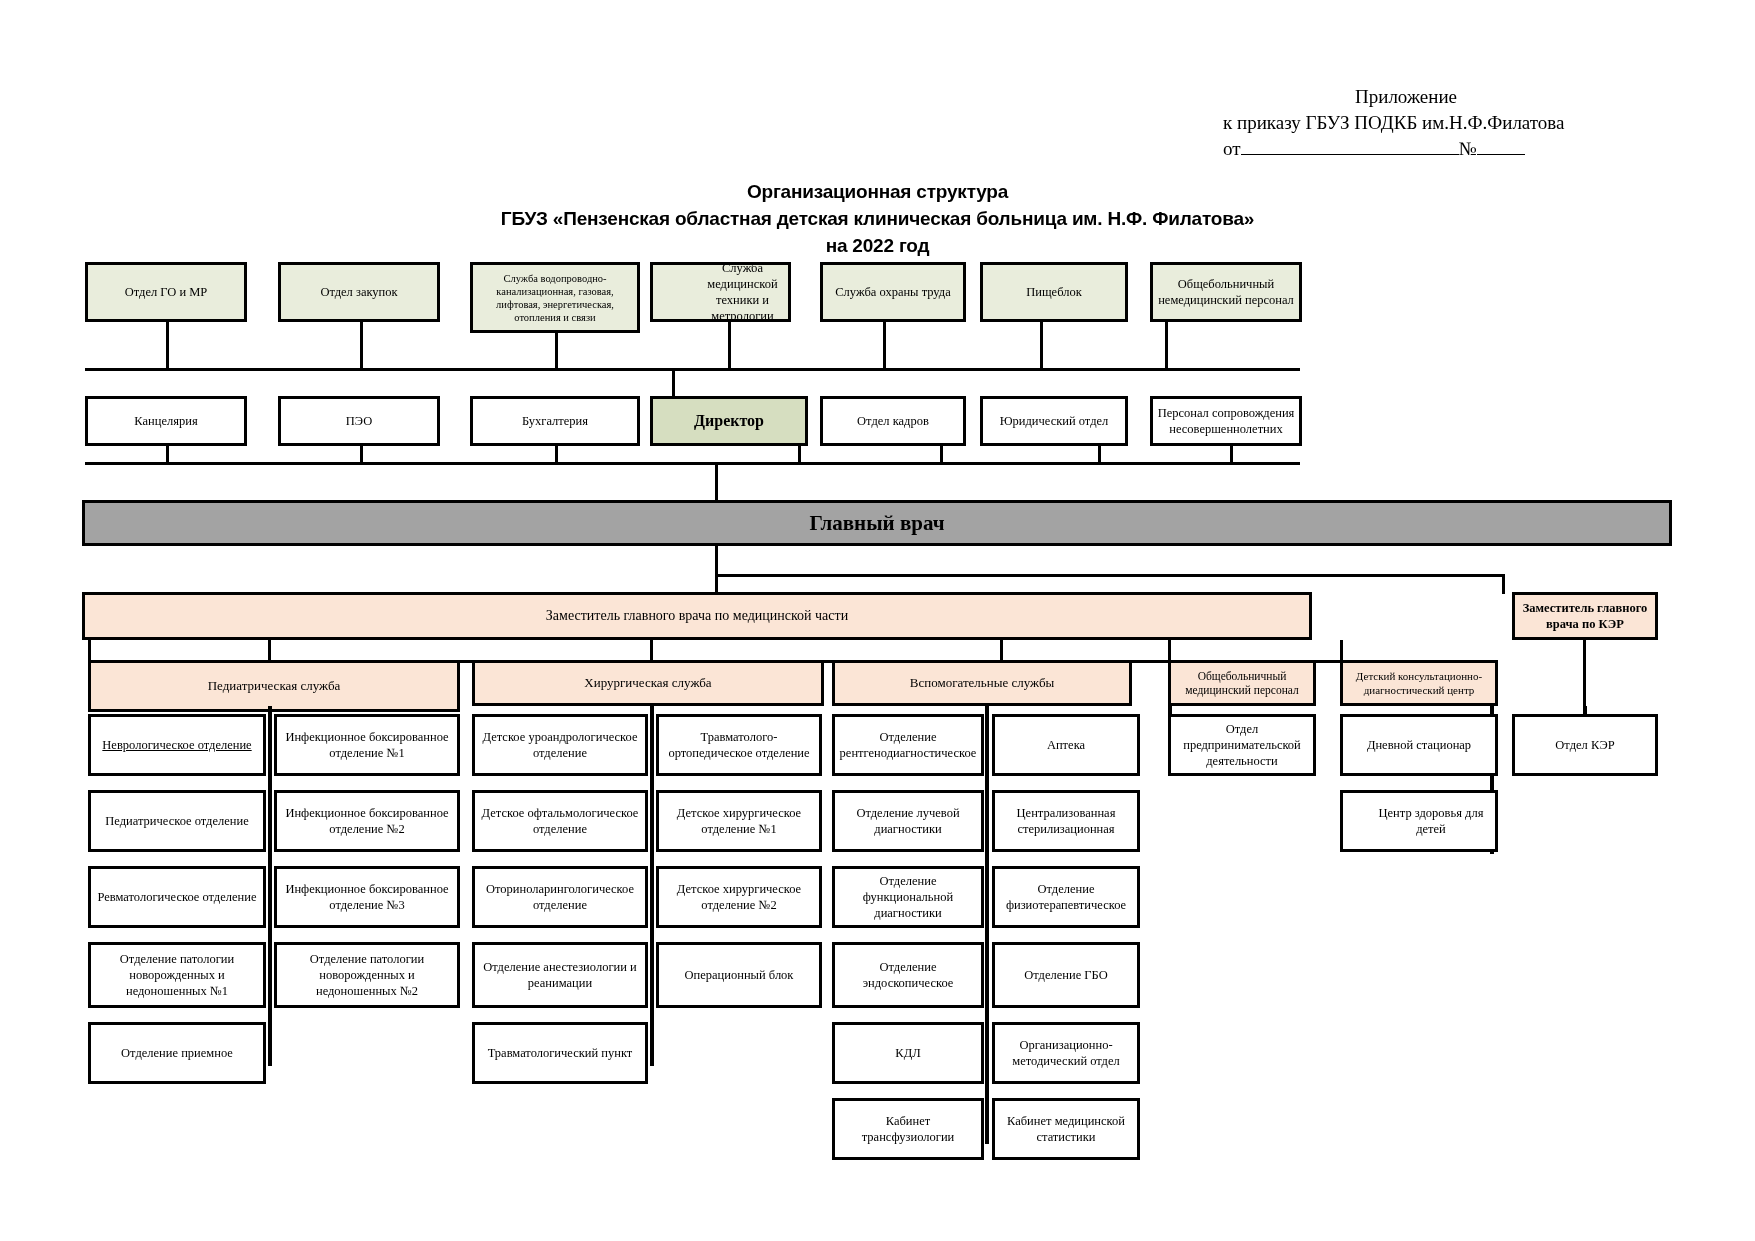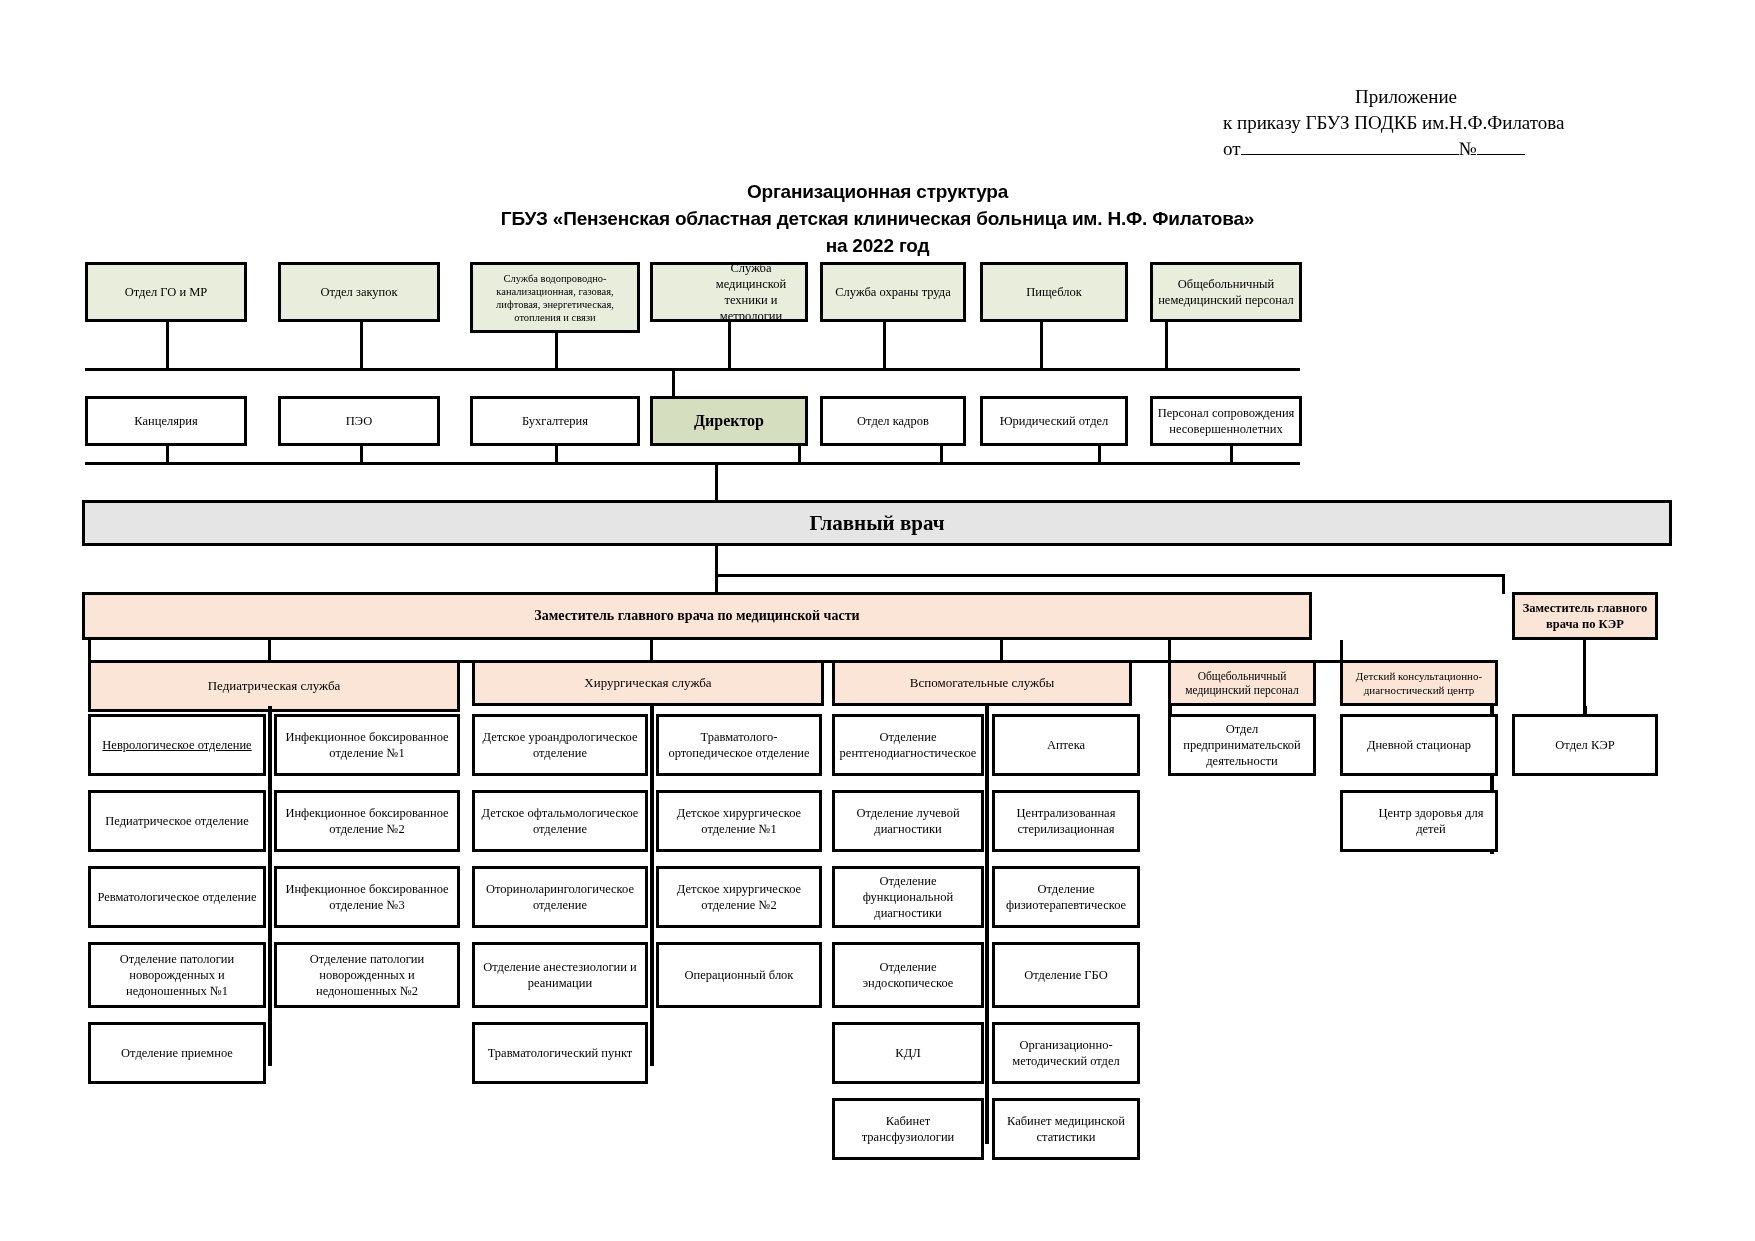--- a/index.html
+++ b/index.html
@@ -67,33 +67,33 @@
     font-family: "Liberation Serif", "DejaVu Serif", serif;
     font-size: 12.5px;
     line-height: 16px;
     padding: 2px 4px;
     overflow: hidden;
   }
   .box span { display: block; }
 
   .green  { background: #E9EDDC; }
   .peach  { background: #FBE5D6; }
-  .orange { background: #e5e5e5; }
+  .orange { background: #a3a3a3; }
 
   .b-director {
     background: #D6DEC0;
     font-weight: bold;
     font-size: 16px;
   }
   .b-chief {
     font-weight: bold;
     font-size: 21px;
   }
   .b-deputy {
-    font-weight: bold;
+    font-weight: normal;
     font-size: 14px;
   }
   .b-deputy-small {
     font-weight: bold;
     font-size: 12.5px;
     line-height: 16px;
   }
   .b-service {
     font-size: 13px;
   }
@@ -132,21 +132,21 @@
 
   <div class="box green" style="left:85px; top:262px; width:162px; height:60px;">
     <span>Отдел ГО и МР</span>
   </div>
   <div class="box green" style="left:278px; top:262px; width:162px; height:60px;">
     <span>Отдел закупок</span>
   </div>
   <div class="box green" style="left:470px; top:262px; width:170px; height:71px; font-size:10.5px; line-height:13px;">
     <span>Служба  водопроводно-канализационная, газовая, лифтовая, энергетическая, отопления и связи</span>
   </div>
-  <div class="box green" style="left:650px; top:262px; width:158px; height:60px;padding-left:48px;">
+  <div class="box green" style="left:650px; top:262px; width:141px; height:60px;padding-left:48px;">
     <span>Служба медицинской техники и метрологии</span>
   </div>
   <div class="box green" style="left:820px; top:262px; width:146px; height:60px;">
     <span>Служба охраны труда</span>
   </div>
   <div class="box green" style="left:980px; top:262px; width:148px; height:60px;">
     <span>Пищеблок</span>
   </div>
   <div class="box green" style="left:1150px; top:262px; width:152px; height:60px;">
     <span>Общебольничный немедицинский персонал</span>

